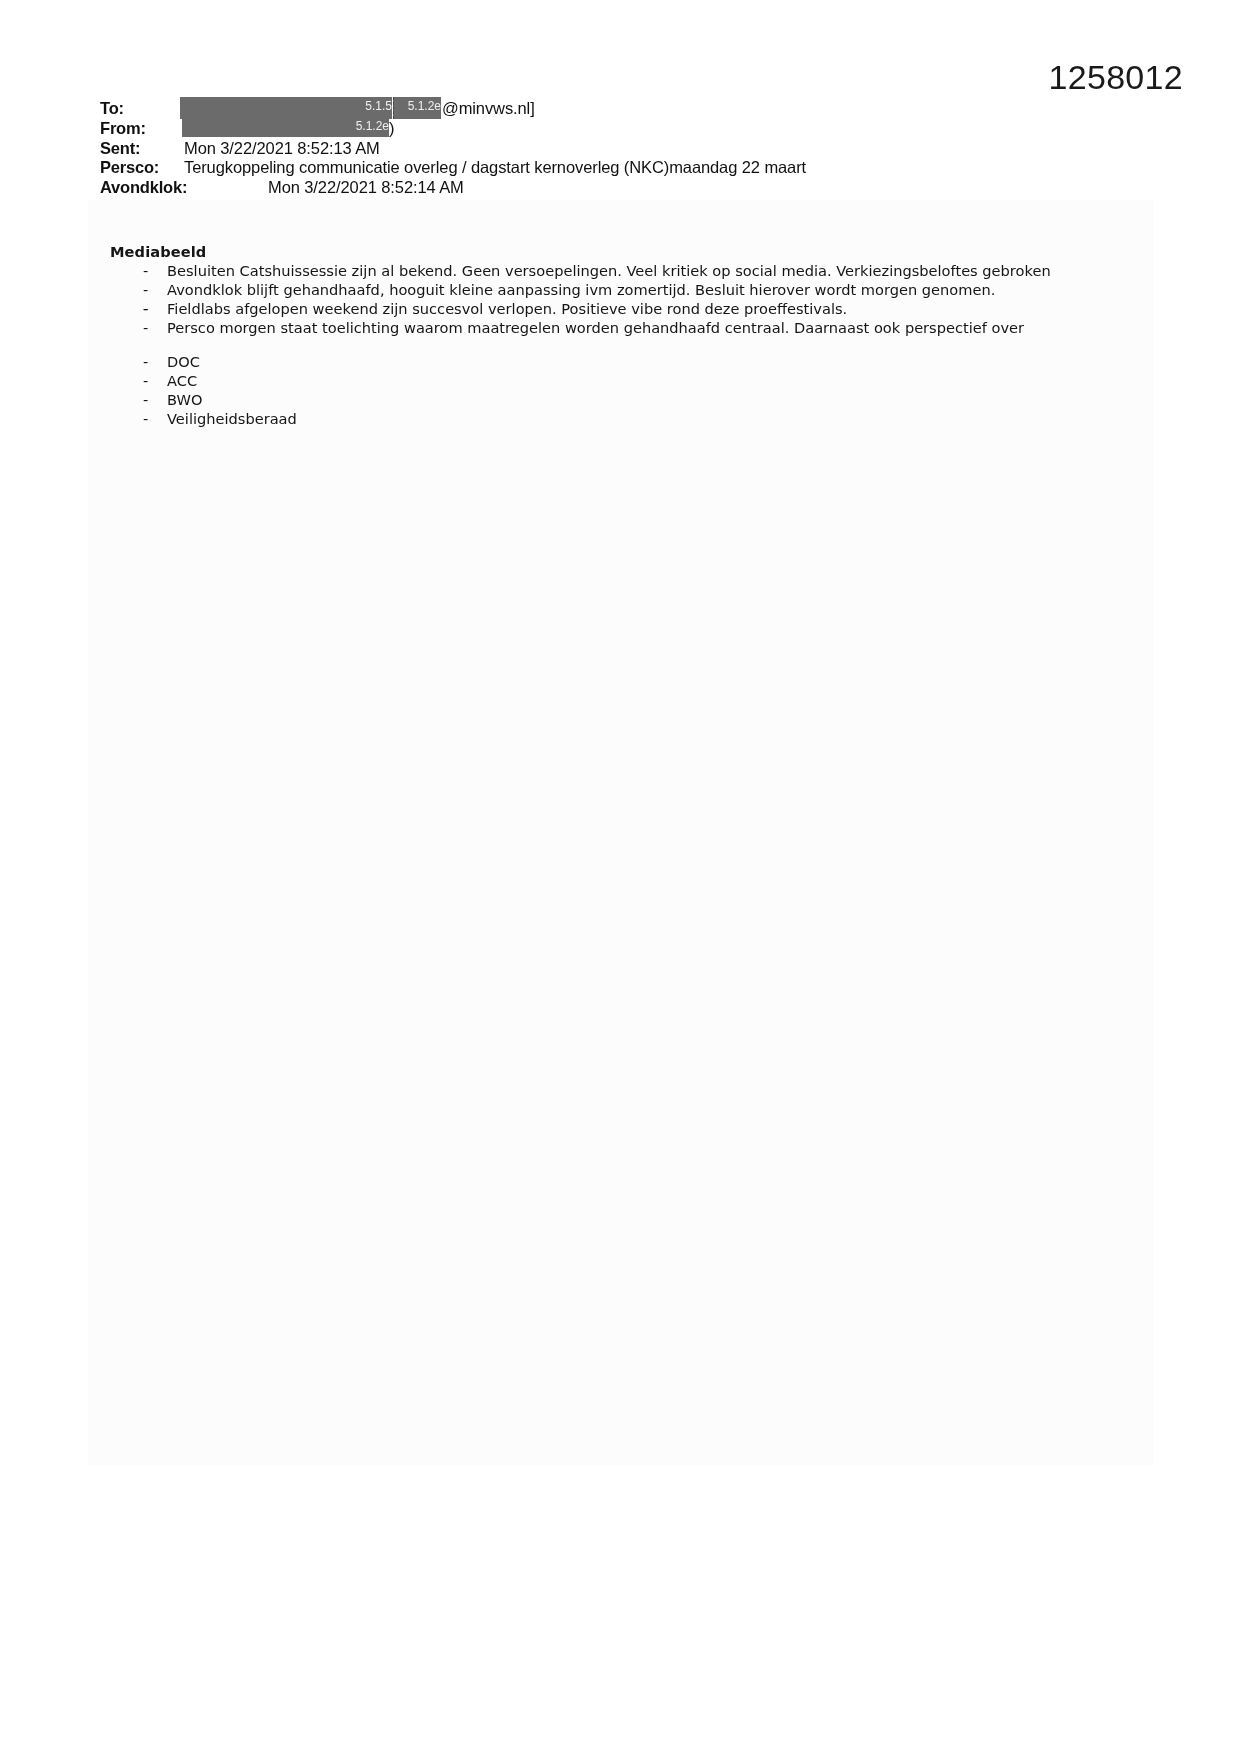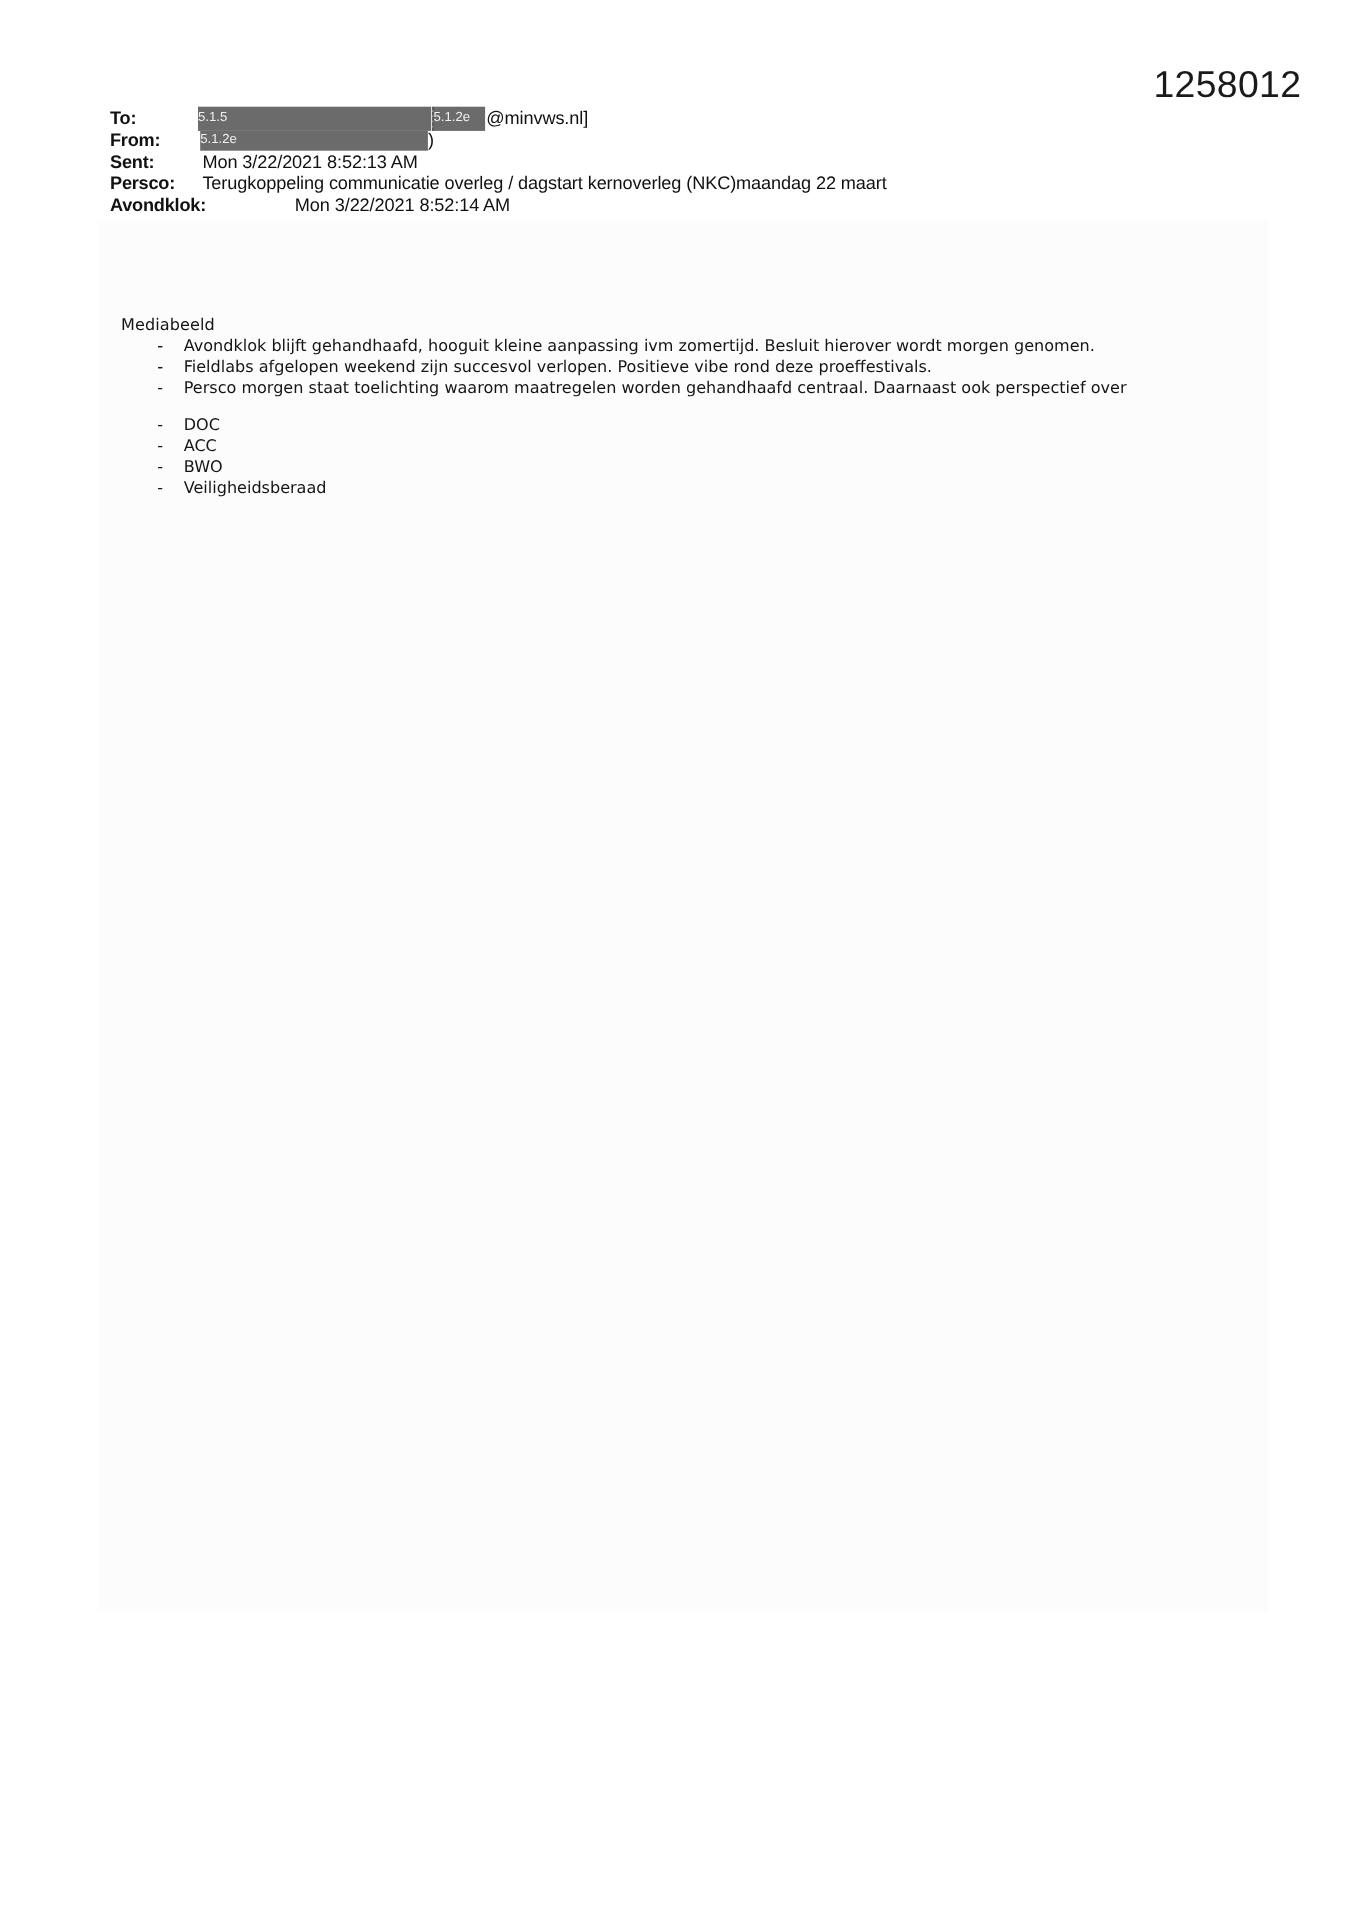--- a/index.html
+++ b/index.html
@@ -58,37 +58,36 @@
       left: 84px;
       letter-spacing: -0.1px;
     }
     .hval.received { left: 168px; }
     .redact {
       position: absolute;
       background: #6b6b6b;
       color: #f0f0f0;
       font-family: "Liberation Sans", sans-serif;
       font-size: 12px;
-      text-align: left;
+      text-align: right;
       line-height: 18px;
     }
     .body-block {
       position: absolute;
       left: 110px;
       top: 242px;
       font-family: "DejaVu Sans", sans-serif;
       font-size: 14.6px;
       color: #151515;
     }
     .section-title {
-      font-weight: normal;
+      font-weight: bold;
       line-height: 19px;
       height: 19px;
       letter-spacing: 0.1px;
-      margin-top: 44px;
     }
     ul.dash-list {
       list-style: none;
       margin: 0;
       padding: 0;
     }
     ul.dash-list li {
       position: relative;
       padding-left: 57px;
       line-height: 19px;
@@ -137,20 +136,21 @@
     <span class="hval received">Mon 3/22/2021 8:52:14 AM</span>
   </div>
 </div>
 
 <div class="body-block">
   <div class="section">
     <div class="section-title">Mediabeeld</div>
     <ul class="dash-list">
       <li>
         <span class="dash">-</span>
+        <span>Besluiten Catshuissessie zijn al bekend. Geen versoepelingen. Veel kritiek op social media. Verkiezingsbeloftes gebroken</span>
       </li>
       <li>
         <span class="dash">-</span>
         <span>Avondklok blijft gehandhaafd, hooguit kleine aanpassing ivm zomertijd. Besluit hierover wordt morgen genomen.</span>
       </li>
       <li>
         <span class="dash">-</span>
       </li>
       <li>
         <span class="dash">-</span>

